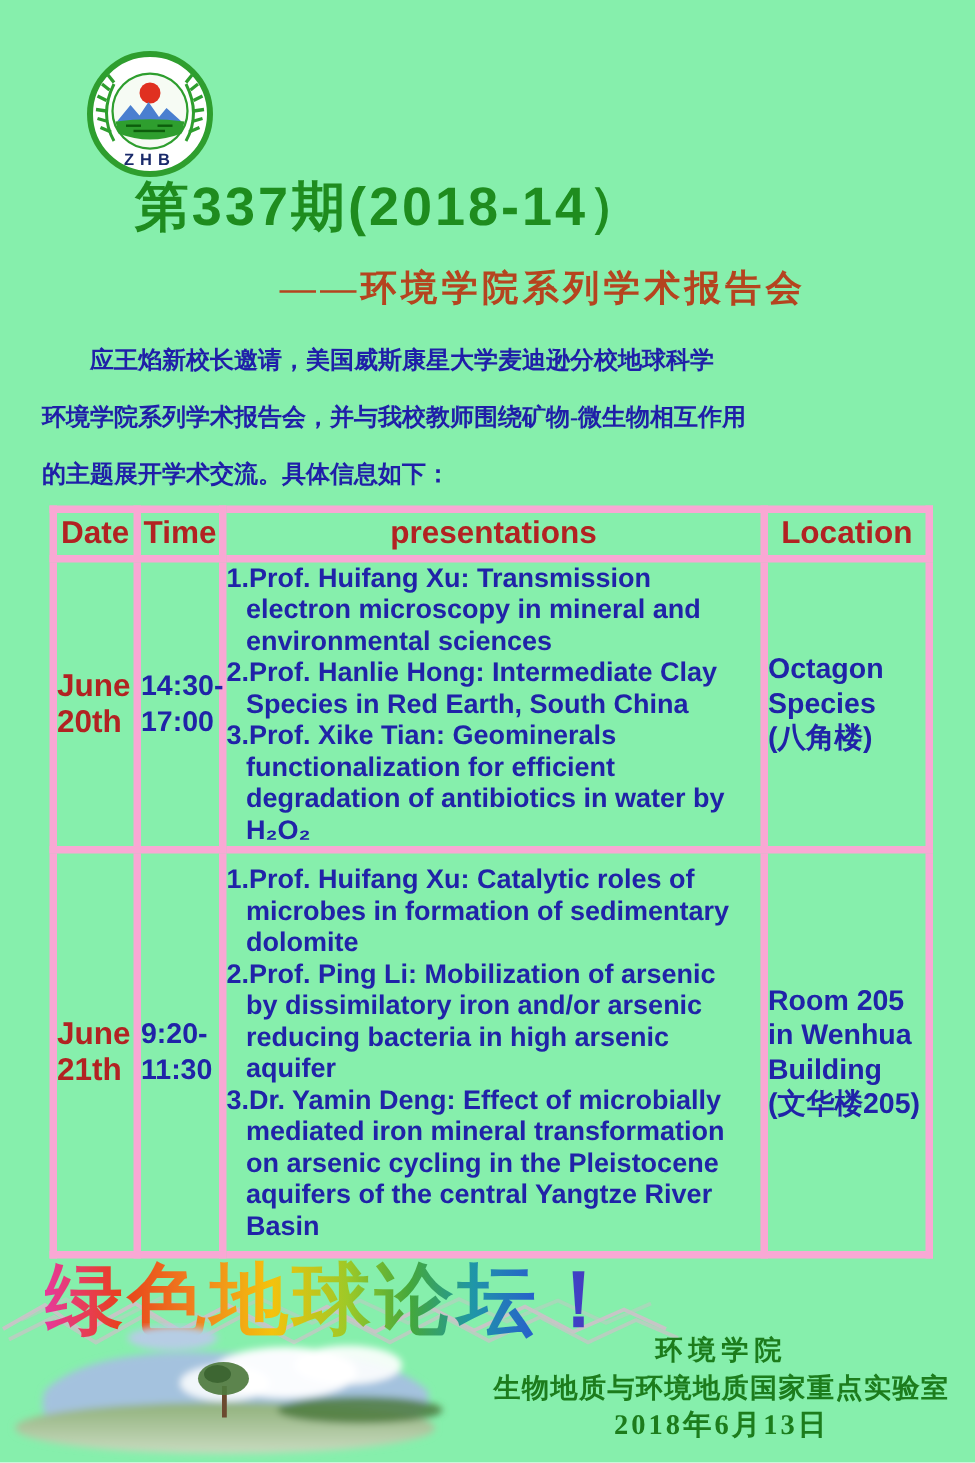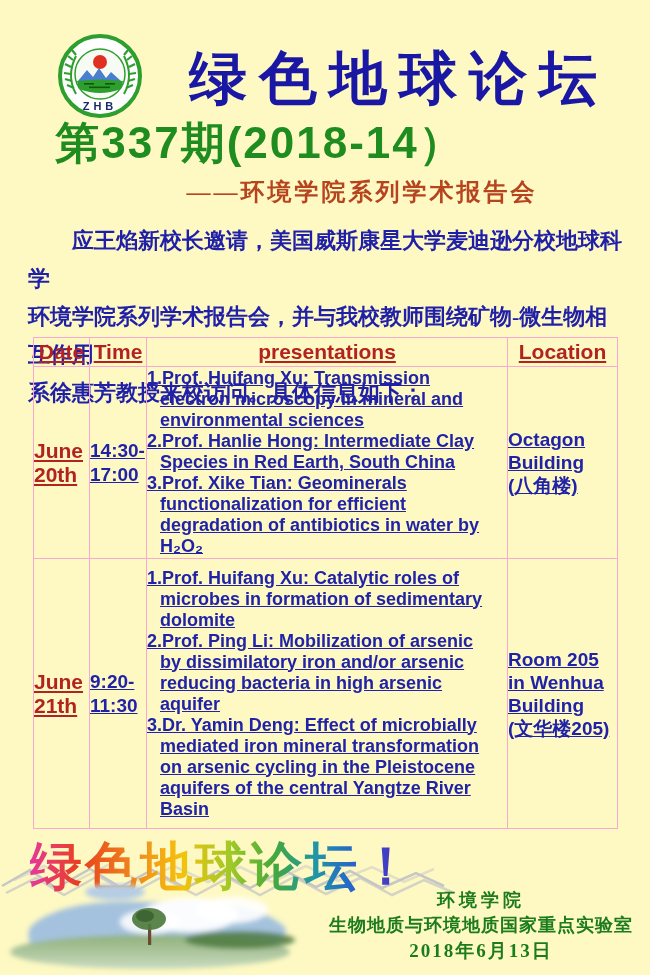--- a/index.html
+++ b/index.html
@@ -1,39 +1,39 @@
 <!DOCTYPE html>
 <html><head>
 <meta charset="utf-8">
 <style>
   html,body{margin:0;padding:0;background:#ffffff;}
-  .page{position:relative;width:650px;height:975px;background:#fef9c3;overflow:hidden;
+  .page{position:relative;width:650px;height:975px;background:#86efac;overflow:hidden;
         font-family:"Liberation Sans",sans-serif;}
 
   
   .logo{position:absolute;left:58px;top:34px;width:84px;height:84px;}
   .title{position:absolute;left:148px;top:38px;width:502px;text-align:center;
          font-size:58px;font-weight:bold;color:#1a17a5;letter-spacing:12px;line-height:80px;
          font-family:"DejaVu Sans",sans-serif;white-space:nowrap;}
   .issue{position:absolute;left:0;top:114px;width:520px;text-align:center;
-         font-size:44px;font-weight:bold;color:#1e8c1e;letter-spacing:2px;}
+         font-size:36px;font-weight:bold;color:#1e8c1e;letter-spacing:2px;}
   .series{position:absolute;left:0;top:176px;width:650px;text-align:center;
           font-size:24px;font-weight:bold;color:#b5441f;letter-spacing:3px;
           font-family:"Liberation Serif",serif;padding-left:37px;}
 
   
   .intro{position:absolute;left:28px;top:222px;width:596px;
-         font-size:22px;line-height:38px;font-weight:bold;color:#1f1fa8;
+         font-size:16px;line-height:38px;font-weight:bold;color:#1f1fa8;
          font-family:"Liberation Serif",serif;}
   .intro .first{text-indent:2em;}
 
   
   .sched{position:absolute;left:33px;top:337px;width:584px;border-collapse:collapse;
          table-layout:fixed;}
-  .sched td,.sched th{border:1px solid #f9a8d4;padding:0;vertical-align:middle;text-decoration:underline;}
+  .sched td,.sched th{border:5px solid #f9a8d4;padding:0;vertical-align:middle;}
   .sched th{height:28px;font-size:21px;font-weight:bold;color:#b22222;text-align:center;}
   .c-date{width:56px;} .c-time{width:57px;} .c-pres{width:361px;} .c-loc{width:110px;}
   .date-cell{font-size:21px;font-weight:bold;color:#b22222;white-space:pre-line;
              line-height:24px;padding-left:3px;}
   .time-cell{font-size:19px;font-weight:bold;color:#2023a8;white-space:pre-line;
              line-height:24px;padding-left:2px;}
   .pres-cell{font-size:18px;font-weight:bold;color:#2023a8;line-height:21px;
              padding:4px 2px 4px 4px;}
   .pres-item{padding-left:13px;text-indent:-13px;white-space:pre-line;}
   .loc-cell{font-size:19px;font-weight:bold;color:#2023a8;white-space:pre-line;
@@ -86,30 +86,29 @@
           <path d="M70 47 L77 45"></path>
           <path d="M71 40 L78 39"></path>
         <path d="M71 33 L77 30"></path>
           <path d="M69 26 L74 22"></path>
           <path d="M66 21 L70 16"></path>
       </g>
     </g>
     <text x="42" y="76" text-anchor="middle" font-size="11" font-weight="bold" fill="#1a2a6a" font-family="Liberation Sans, sans-serif" letter-spacing="4">ZHB</text>
   </svg>
 
-  <div class="title">绿色地球论坛</div>
 
   <div class="issue">第337期(2018-14）</div>
 
   <div class="series">——环境学院系列学术报告会</div>
 
   <div class="intro">
     <div class="first">应王焰新校长邀请，美国威斯康星大学麦迪逊分校地球科学</div>
     <div>环境学院系列学术报告会，并与我校教师围绕矿物-微生物相互作用</div>
-    <div>系徐惠芳教授来校访问。具体信息如下：</div>
+    <div>的主题展开学术交流。具体信息如下：</div>
   </div>
 
   <table class="sched">
     <colgroup>
       <col class="c-date">
         <col class="c-time">
         <col class="c-pres">
         <col class="c-loc">
     </colgroup>
     <tbody>
@@ -129,21 +128,21 @@
 electron microscopy in mineral and
 environmental sciences</div>
         <div class="pres-item">2.Prof. Hanlie Hong: Intermediate Clay
 Species in Red Earth, South China</div>
         <div class="pres-item">3.Prof. Xike Tian: Geominerals
 functionalization for efficient
 degradation of antibiotics in water by
 H₂O₂</div>
       </td>
       <td class="loc-cell">Octagon
-Building
+Species
 (八角楼)</td>
     </tr>
     <tr class="row2">
       <td class="date-cell">June
 21th</td>
       <td class="time-cell">9:20-
 11:30</td>
       <td class="pres-cell">
         <div class="pres-item">1.Prof. Huifang Xu: Catalytic roles of
 microbes in formation of sedimentary

